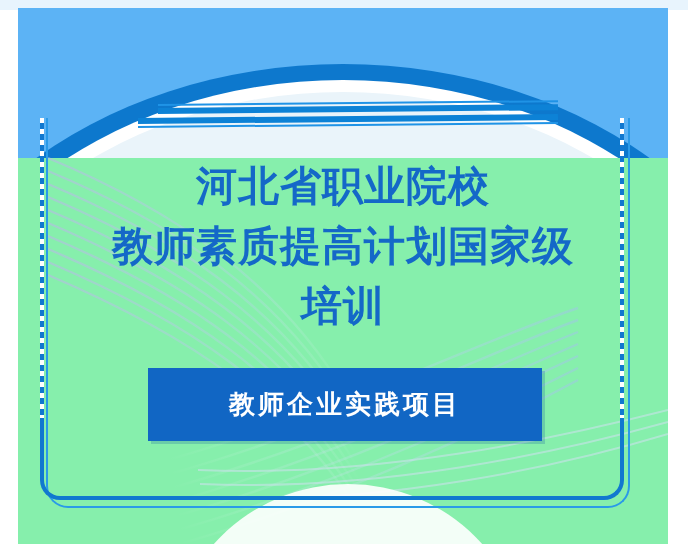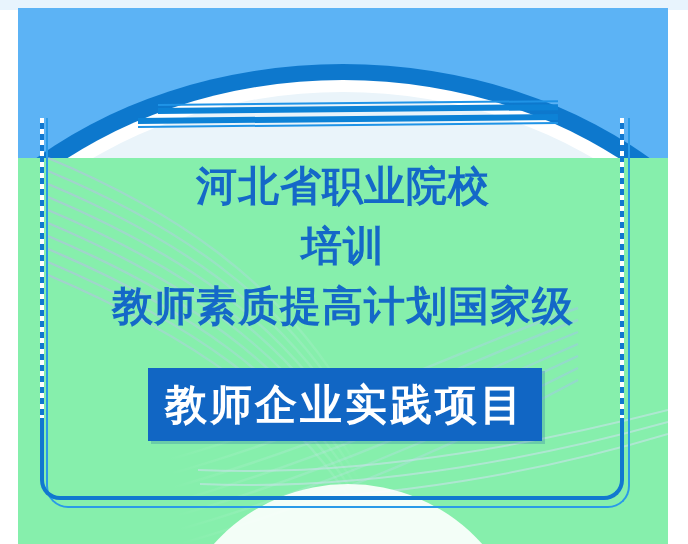--- a/index.html
+++ b/index.html
@@ -199,21 +199,21 @@
     width: 394px; height: 73px;
     background: #1166c4;
     box-shadow: 3px 3px 0 rgba(10, 80, 160, 0.22);
     display: flex;
     align-items: center;
     justify-content: center;
   }
   .subtitle-text {
     font-family: "DejaVu Sans", "Liberation Sans", sans-serif;
     font-weight: bold;
-    font-size: 42px;
+    font-size: 26px;
     letter-spacing: 3px;
     color: #ffffff;
     white-space: nowrap;
   }
 </style>
 </head>
 <body>
 
 <div id="poster">
 
@@ -284,22 +284,22 @@
       <div class="frame-outer"></div>
       <div class="frame-inner"></div>
       <div class="frame-dash-l"></div>
       <div class="frame-dash-r"></div>
     </div>
 
     <div class="content">
 
       <div class="title-block">
         <div class="title-line">河北省职业院校</div>
+        <div class="title-line">教师素质提高计划国家级</div>
         <div class="title-line">培训</div>
-        <div class="title-line">教师素质提高计划国家级</div>
       </div>
 
       <div class="subtitle-banner">
         <span class="subtitle-text">教师企业实践项目</span>
       </div>
 
     </div>
 
   </div>
 </div>

